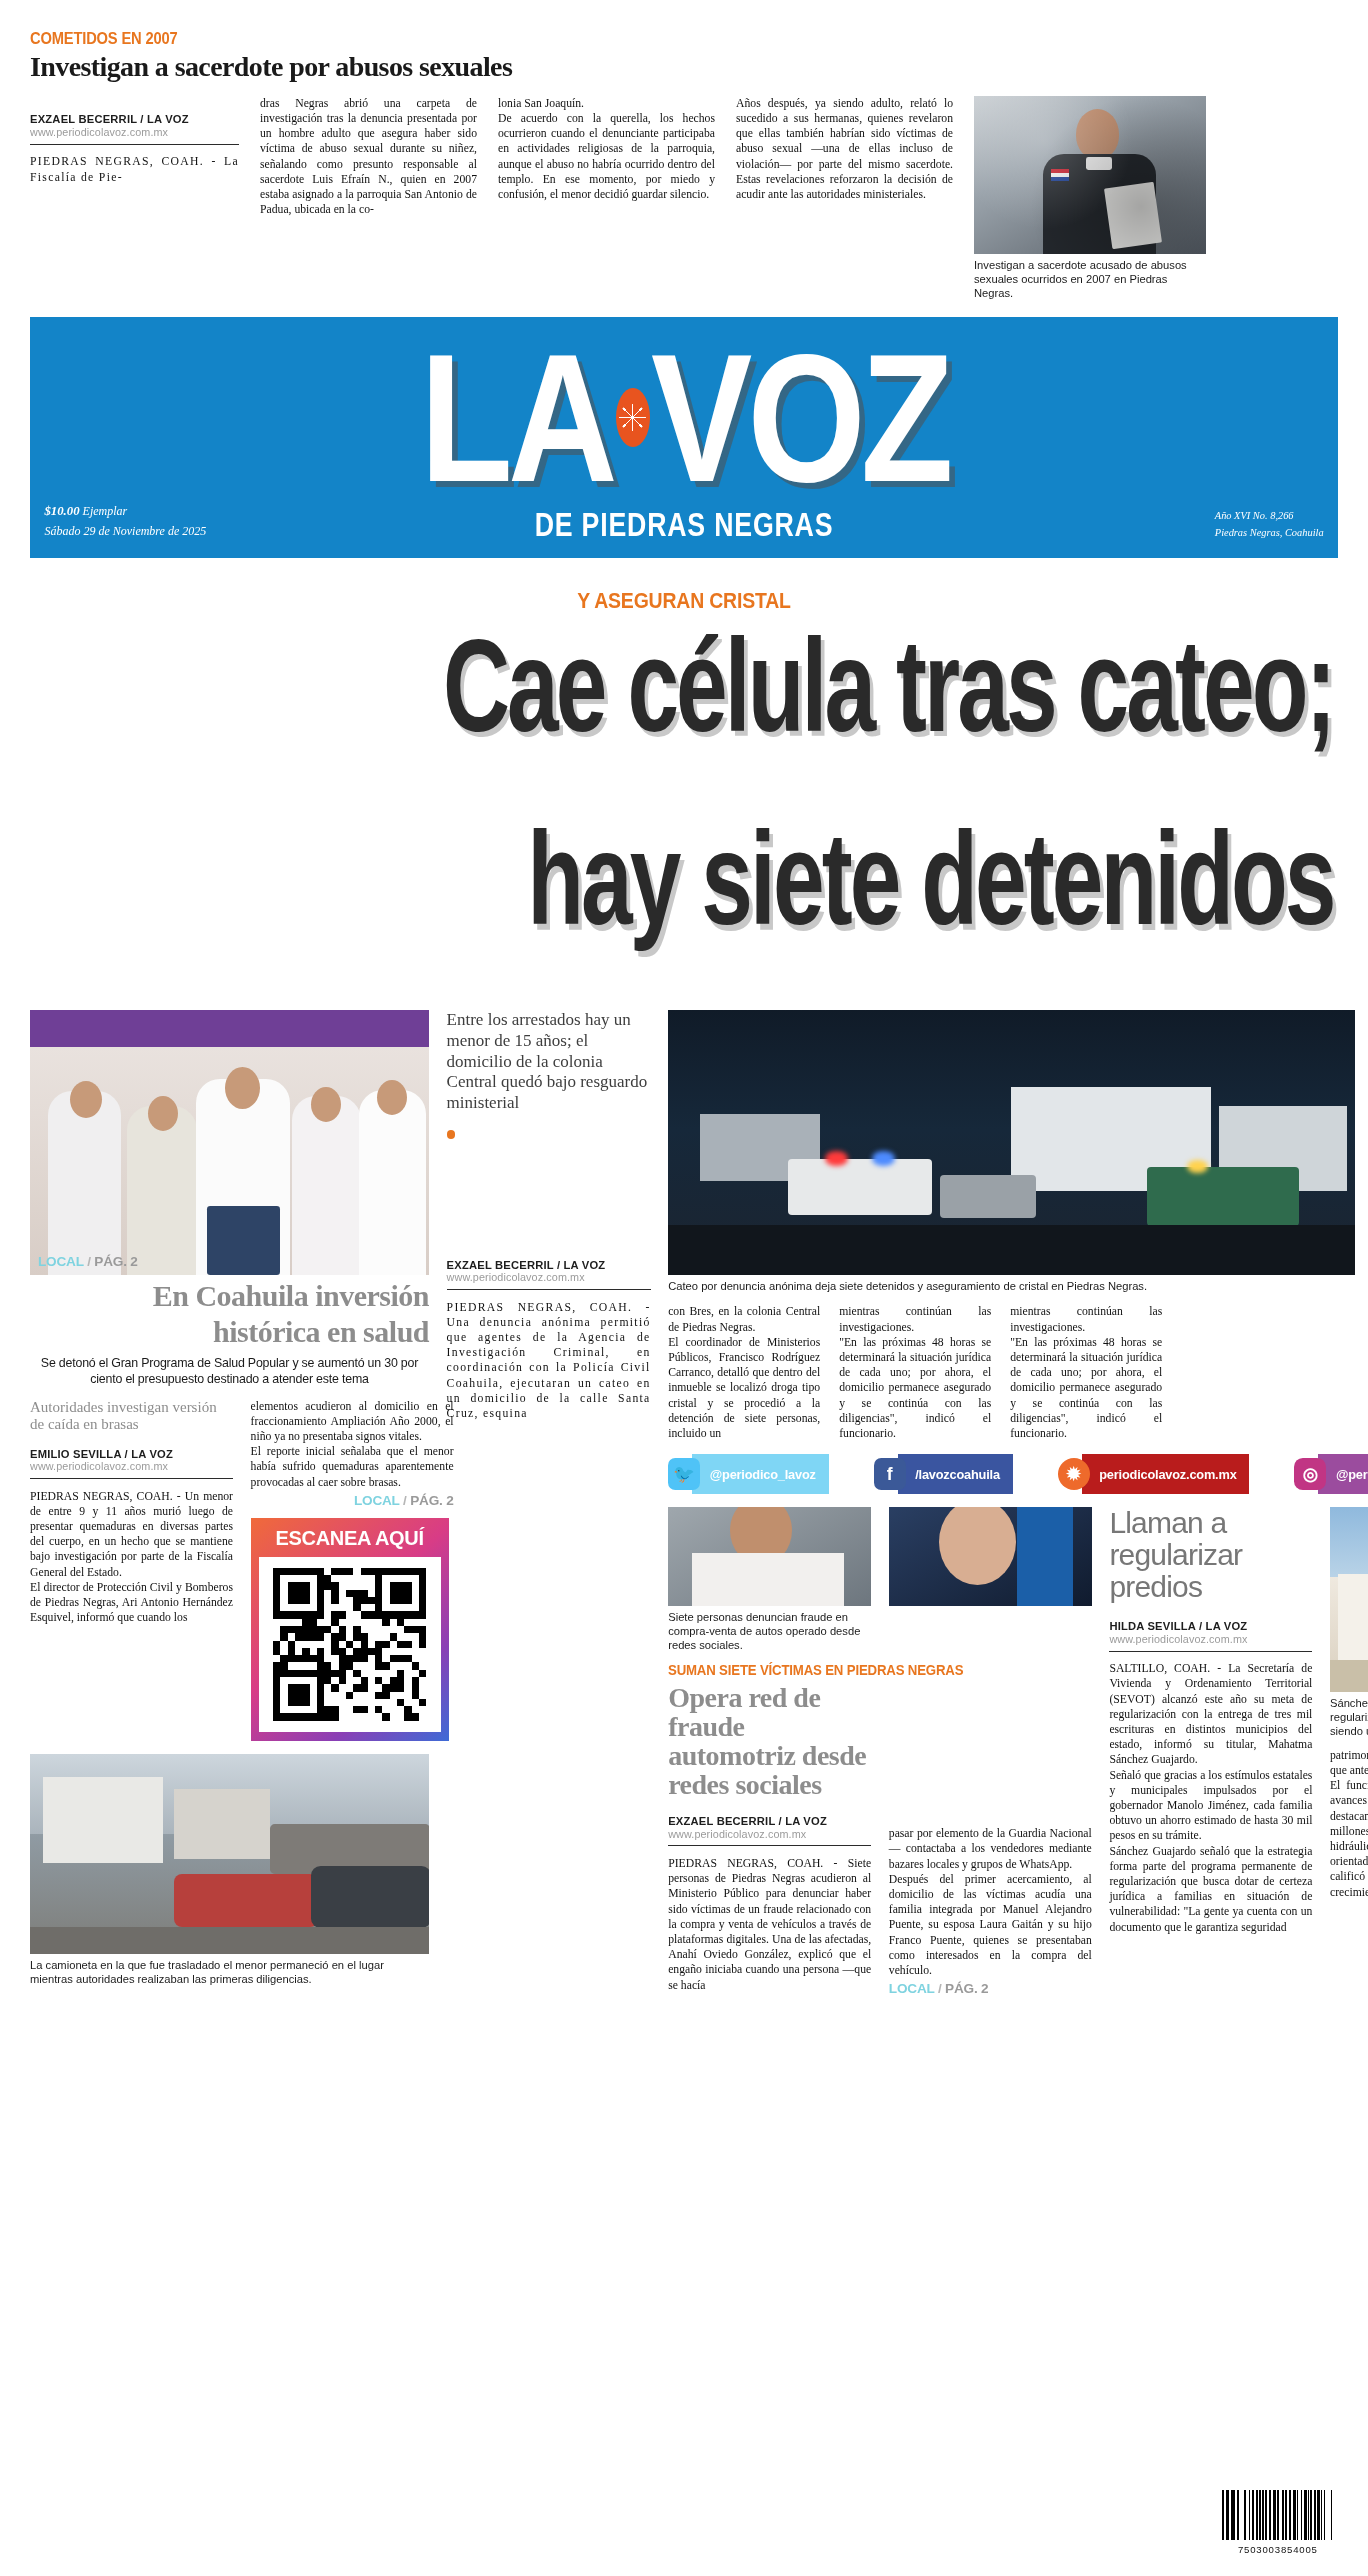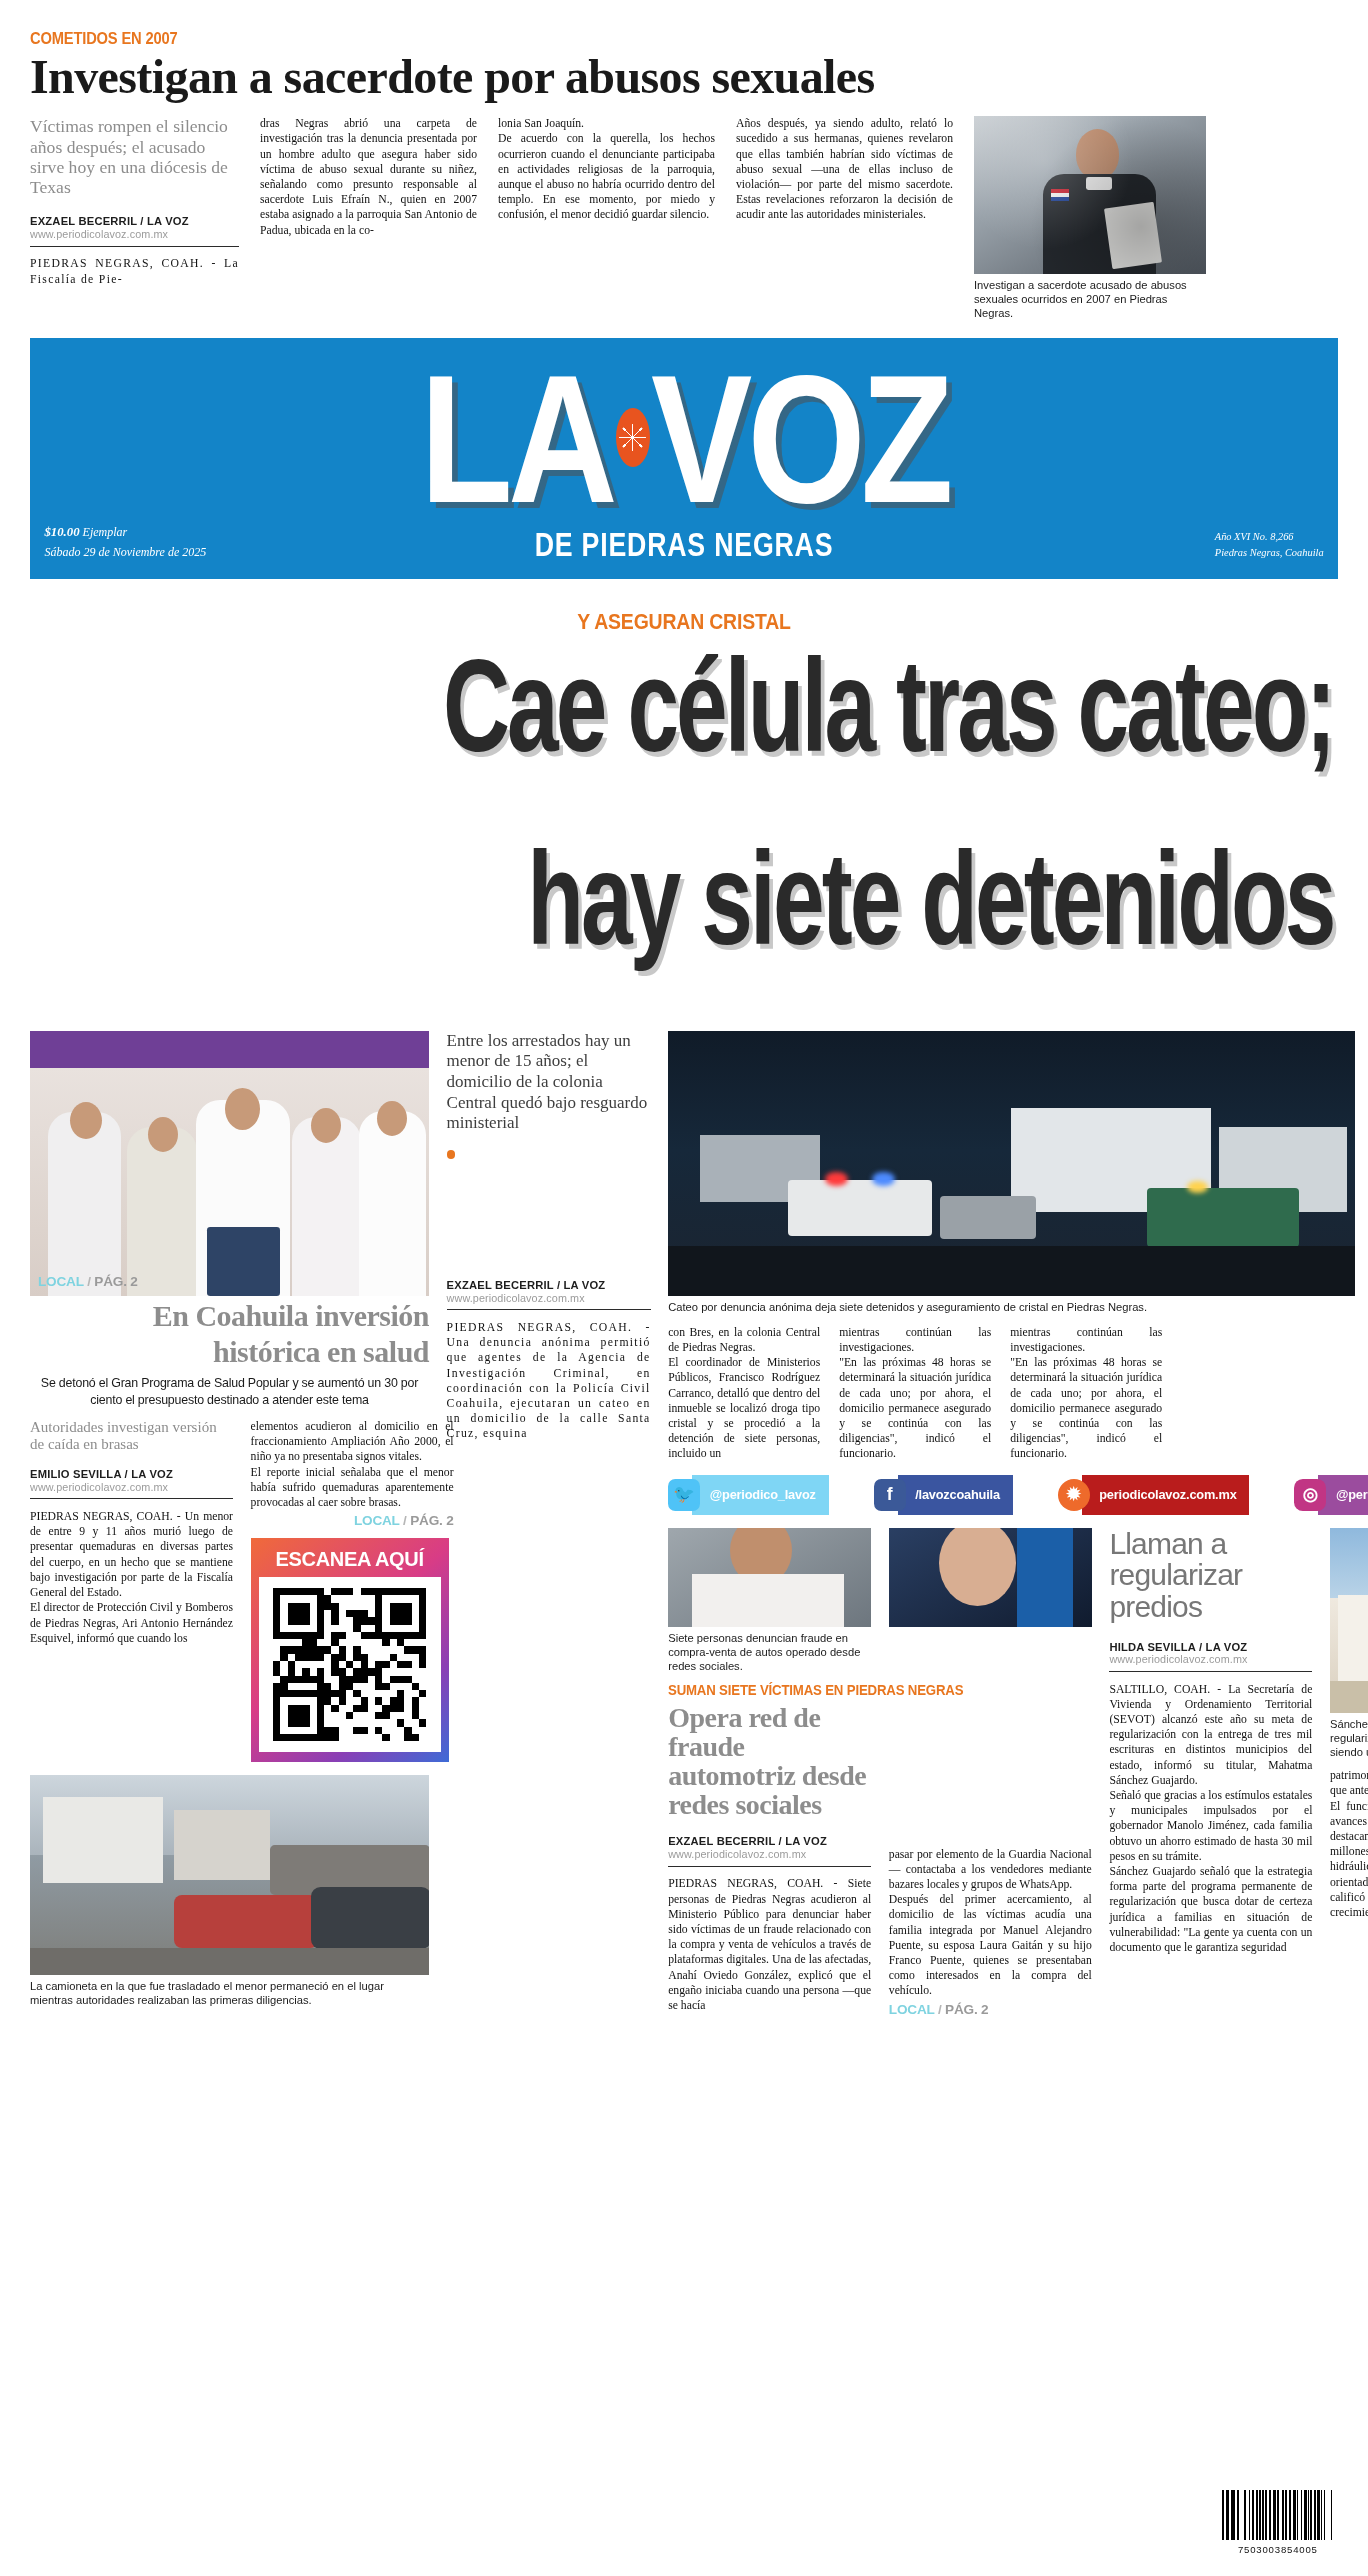--- a/index.html
+++ b/index.html
@@ -67,21 +67,21 @@
 
   .caption {
     font-size: 11.2px;
     color: #1b1b1b;
     line-height: 1.25;
     padding-top: 4px;
   }
 
   
   .top-story { padding-top: 30px; display: block; }
-  .top-hed { font-size: 48px; margin: 4.8px 0 0 0; }
+  .top-hed { font-size: 28px; margin: 4.8px 0 0 0; }
   .top-grid {
     display: grid;
     grid-template-columns: 209px 217px 217px 217px 232px;
     column-gap: 21px;
     margin-top: 14.4px;
   }
   .top-deck { font-size: 17.6px; }
 
   .photo {
     background: linear-gradient(160deg,#6f7d8c 0%,#49525c 45%,#2e343b 100%);
@@ -373,21 +373,20 @@
 <body>
 
 <div class="page">
 
   <div class="top-story">
     <div class="kicker">COMETIDOS EN 2007</div>
     <div class="serif-hed top-hed">Investigan a sacerdote por abusos sexuales</div>
 
     <div class="top-grid">
       <div>
-        <div class="deck top-deck">Víctimas rompen el silencio años después; el acusado sirve hoy en una diócesis de Texas</div>
         <div style="margin-top:17.6px">
           <div class="byline">EXZAEL BECERRIL / LA VOZ</div>
           <div class="byurl">www.periodicolavoz.com.mx</div>
         </div>
         <div class="rule"></div>
         <div class="body-col">
           <p class="lead-loc">PIEDRAS NEGRAS, COAH. - La Fiscalía de Pie-</p>
         </div>
       </div>
       <div class="body-col">

